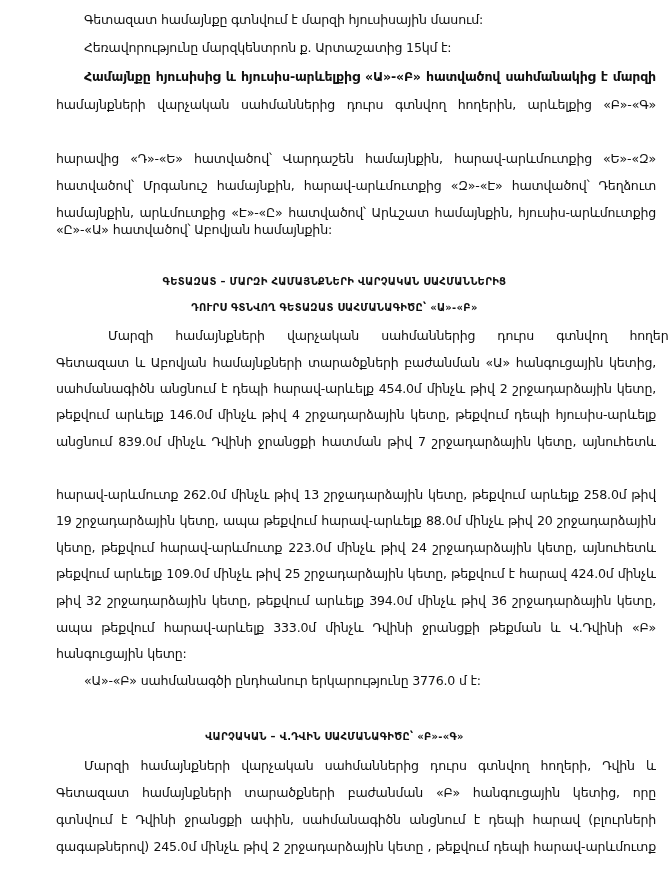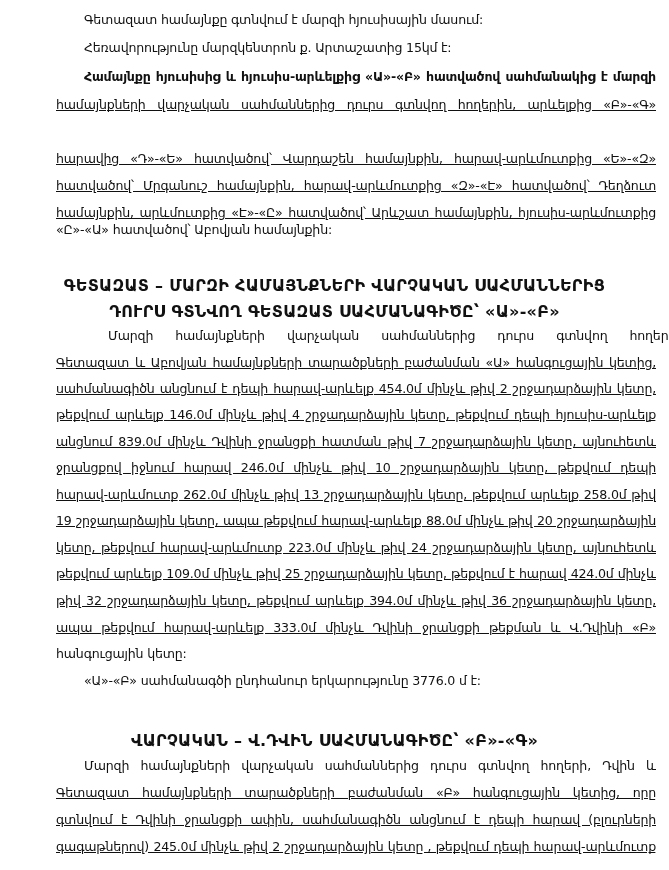--- a/index.html
+++ b/index.html
@@ -1,23 +1,23 @@
 <!DOCTYPE html>
 <html><head>
 <meta charset="utf-8">
 <style>
   html, body { margin:0; padding:0; background:#ffffff; }
   body { width:669px; height:870px; overflow:hidden; position:relative;
          font-family: "DejaVu Sans", sans-serif; color:#111; }
   .page { position:absolute; left:0; top:0; width:669px; height:720px;border-radius:7px; }
   .line { position:absolute; font-size:12.6px; line-height:16px; white-space:nowrap; letter-spacing:-0.2px; }
-  .just { left:56px; width:600px; text-align:justify; text-align-last:justify; white-space:normal; height:16px; overflow:hidden;text-decoration:underline; }
+  .just { left:56px; width:600px; text-align:justify; text-align-last:justify; white-space:normal; height:16px; overflow:hidden; }
   .ind { left:84px; }
   .last { left:56px; }
-  .heading { position:absolute; left:0; width:669px; text-align:center; font-size:16px; font-weight:bold; letter-spacing:0.3px; white-space:nowrap; }
+  .heading { position:absolute; left:0; width:669px; text-align:center; font-size:10px; font-weight:bold; letter-spacing:0.3px; white-space:nowrap; }
 </style>
 </head>
 <body>
 
 <div class="page">
 
   <div class="line ind" style="top:12px">Գետազատ համայնքը գտնվում է մարզի հյուսիսային մասում:</div>
   <div class="line ind" style="top:40px">Հեռավորությունը մարզկենտրոն ք. Արտաշատից 15կմ է:</div>
 
   <div class="line ind" style="top:69px; width:572px; text-align:justify; text-align-last:justify; white-space:normal; height:16px; overflow:hidden;font-weight:bold;">Համայնքը հյուսիսից և հյուսիս-արևելքից «Ա»-«Բ» հատվածով սահմանակից է մարզի</div>
@@ -28,21 +28,20 @@
   <div class="line last" style="top:222px">«Ը»-«Ա» հատվածով՝ Աբովյան համայնքին:</div>
 
   <div class="heading" style="top:276px">ԳԵՏԱԶԱՏ – ՄԱՐԶԻ ՀԱՄԱՅՆՔՆԵՐԻ ՎԱՐՉԱԿԱՆ ՍԱՀՄԱՆՆԵՐԻՑ</div>
   <div class="heading" style="top:302px">ԴՈՒՐՍ ԳՏՆՎՈՂ ԳԵՏԱԶԱՏ ՍԱՀՄԱՆԱԳԻԾԸ՝ «Ա»-«Բ»</div>
 
   <div class="line ind" style="top:328px; width:572px; text-align:justify; text-align-last:justify; white-space:normal; height:16px; overflow:hidden;margin-left:24px;">Մարզի համայնքների վարչական սահմաններից դուրս գտնվող հողերի,</div>
   <div class="line just" style="top:355px">Գետազատ և Աբովյան համայնքների տարածքների բաժանման «Ա» հանգուցային կետից,</div>
   <div class="line just" style="top:381px">սահմանագիծն անցնում է դեպի հարավ-արևելք 454.0մ մինչև թիվ 2 շրջադարձային կետը,</div>
   <div class="line just" style="top:407px">թեքվում արևելք 146.0մ մինչև թիվ 4 շրջադարձային կետը, թեքվում դեպի հյուսիս-արևելք</div>
   <div class="line just" style="top:434px">անցնում 839.0մ մինչև Դվինի ջրանցքի հատման թիվ 7 շրջադարձային կետը, այնուհետև</div>
-  <div class="line just" style="top:460px">ջրանցքով իջնում հարավ 246.0մ մինչև թիվ 10 շրջադարձային կետը, թեքվում դեպի</div>
   <div class="line just" style="top:487px">հարավ-արևմուտք 262.0մ մինչև թիվ 13 շրջադարձային կետը, թեքվում արևելք 258.0մ թիվ</div>
   <div class="line just" style="top:513px">19 շրջադարձային կետը, ապա թեքվում հարավ-արևելք 88.0մ մինչև թիվ 20 շրջադարձային</div>
   <div class="line just" style="top:540px">կետը, թեքվում հարավ-արևմուտք 223.0մ մինչև թիվ 24 շրջադարձային կետը, այնուհետև</div>
   <div class="line just" style="top:566px">թեքվում արևելք 109.0մ մինչև թիվ 25 շրջադարձային կետը, թեքվում է հարավ 424.0մ մինչև</div>
   <div class="line just" style="top:593px">թիվ 32 շրջադարձային կետը, թեքվում արևելք 394.0մ մինչև թիվ 36 շրջադարձային կետը,</div>
   <div class="line just" style="top:620px">ապա թեքվում հարավ-արևելք 333.0մ մինչև Դվինի ջրանցքի թեքման և Վ.Դվինի «Բ»</div>
   <div class="line last" style="top:646px">հանգուցային կետը:</div>
   <div class="line ind" style="top:673px">«Ա»-«Բ» սահմանագծի ընդհանուր երկարությունը 3776.0 մ է:</div>
 
   <div class="heading" style="top:731px">ՎԱՐՉԱԿԱՆ – Վ.ԴՎԻՆ ՍԱՀՄԱՆԱԳԻԾԸ՝ «Բ»-«Գ»</div>

